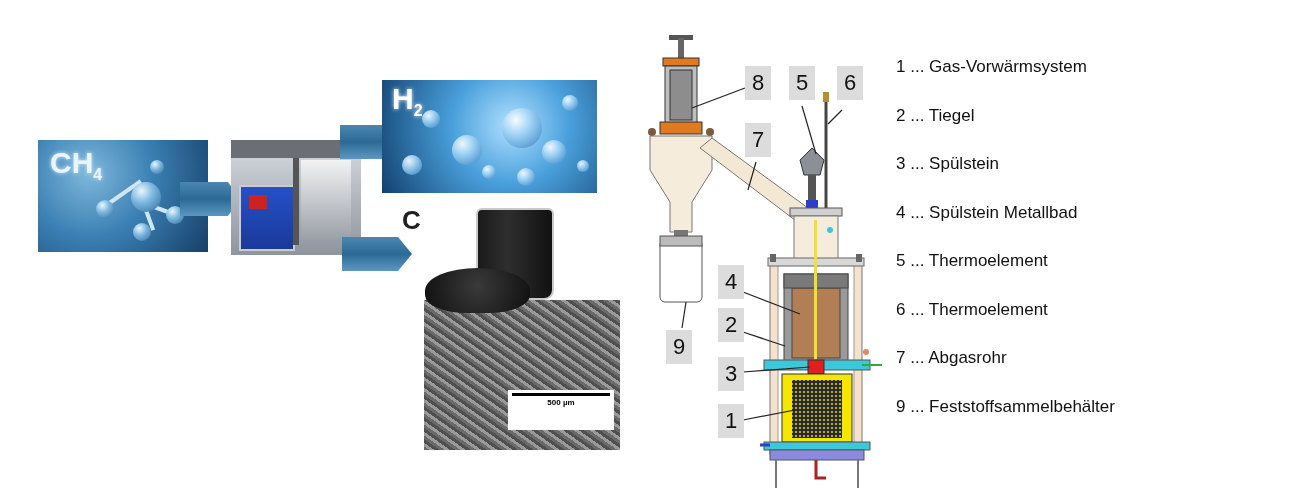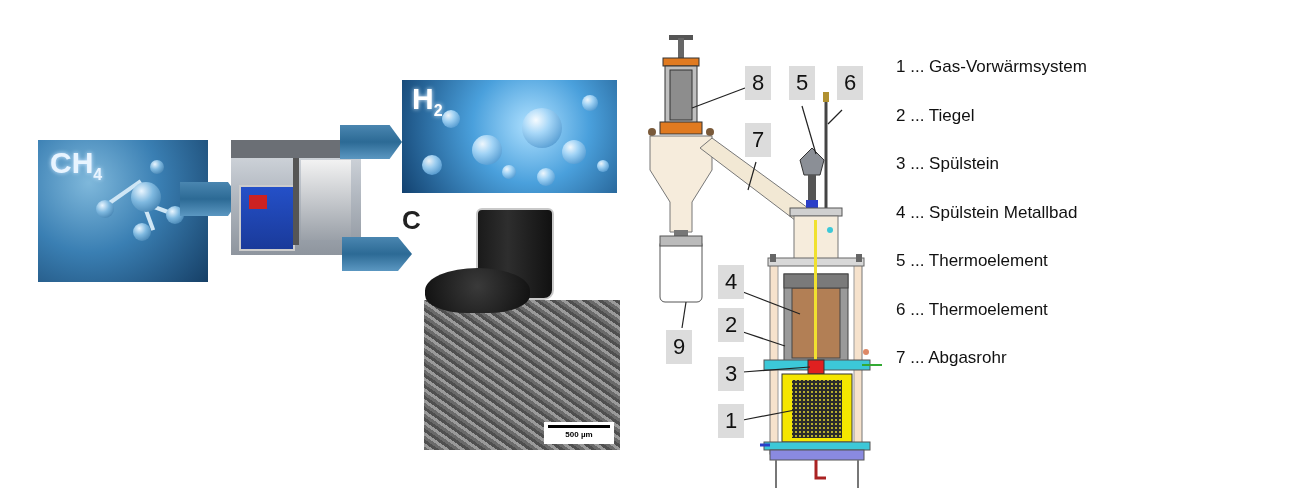--- a/index.html
+++ b/index.html
@@ -1,36 +1,36 @@
 <!DOCTYPE html>
 <html><head>
 <meta charset="utf-8">
 <style>
   html,body{margin:0;padding:0;background:#ffffff;}
   body{width:1296px;height:497px;position:relative;overflow:hidden;font-family:"Liberation Sans",sans-serif;}
   .abs{position:absolute;}
   .photo{position:absolute;overflow:hidden;}
-  .ch4{left:38px;top:140px;width:170px;height:142px;background:radial-gradient(circle at 30% 30%,#7fb8db 0%,#3a7fb3 45%,#163f66 100%);}
+  .ch4{left:38px;top:140px;width:170px;height:112px;background:radial-gradient(circle at 30% 30%,#7fb8db 0%,#3a7fb3 45%,#163f66 100%);}
   .ch4-label{left:12px;top:6px;color:#e8f4ff;font-size:30px;font-weight:bold;text-shadow:0 0 4px #cfe8ff;}
   .ch4-label sub{font-size:16px;}
   .mol{position:absolute;border-radius:50%;background:radial-gradient(circle at 35% 30%,#eaf6ff 0%,#7fb9e0 40%,#2a6a9c 100%);}
   .bond{position:absolute;background:#cfe6f5;height:4px;transform-origin:left center;}
   .machine{left:231px;top:140px;width:130px;height:115px;background:linear-gradient(180deg,#d9dde2 0%,#b8bec6 40%,#8e959e 100%);}
-  .h2{left:402px;top:80px;width:215px;height:113px;background:radial-gradient(circle at 60% 40%,#aee0ff 0%,#4aa0dc 40%,#12416f 100%);}
+  .h2{left:382px;top:80px;width:215px;height:113px;background:radial-gradient(circle at 60% 40%,#aee0ff 0%,#4aa0dc 40%,#12416f 100%);}
   .h2-label{left:10px;top:2px;color:#ffffff;font-size:30px;font-weight:bold;text-shadow:0 0 4px #dff1ff;}
   .h2-label sub{font-size:16px;}
   .bubble{position:absolute;border-radius:50%;background:radial-gradient(circle at 35% 30%,#ffffff 0%,#a9d8f8 35%,#2e7fbf 100%);opacity:.9;}
   .arrow{position:absolute;height:34px;background:linear-gradient(180deg,#4a86b0 0%,#2c6a95 50%,#5b97c1 100%);clip-path:polygon(0 0,80% 0,100% 50%,80% 100%,0 100%);}
   .c-label{left:402px;top:205px;font-size:26px;font-weight:bold;color:#222;}
   .beaker{left:476px;top:208px;width:78px;height:92px;border-radius:6px 6px 10px 10px;background:linear-gradient(90deg,#1a1a1a,#2e2e2e 40%,#111);border:2px solid #c9c9c9;box-sizing:border-box;}
   .powder{left:425px;top:268px;width:105px;height:45px;border-radius:50% 50% 40% 40%;background:radial-gradient(circle at 50% 40%,#3a3a3a,#0e0e0e);}
   .sem{left:424px;top:300px;width:196px;height:150px;background:
     repeating-linear-gradient(35deg,#6a6a6a 0 3px,#9a9a9a 3px 6px,#4f4f4f 6px 9px),
     repeating-linear-gradient(-50deg,rgba(255,255,255,.25) 0 2px,rgba(0,0,0,.2) 2px 5px);}
-  .scalebar{position:absolute;right:6px;bottom:6px;width:70px;height:22px;background:#fff;}
+  .scalebar{position:absolute;right:6px;bottom:20px;width:70px;height:40px;background:#fff;padding-left:36px;}
   .scalebar .bar{position:absolute;left:4px;right:4px;top:3px;height:3px;background:#000;}
   .scalebar .txt{position:absolute;left:0;right:0;top:8px;text-align:center;font-size:8px;font-weight:bold;color:#000;}
   .num{position:absolute;background:#dcdcdc;color:#111;font-size:22px;width:26px;height:34px;line-height:34px;text-align:center;}
   .legend{position:absolute;left:896px;top:52px;}
   .legend-item{height:48.5px;font-size:17px;color:#111;line-height:30px;white-space:nowrap;}
 </style>
 </head>
 <body>
 
 <div class="photo ch4">
@@ -166,13 +166,14 @@
 <div class="num" style="left:666px;top:330px;">9</div>
 
 <div class="legend">
   <div class="legend-item"><span>1</span> <span>...</span> <span>Gas-Vorwärmsystem</span></div>
   <div class="legend-item"><span>2</span> <span>...</span> <span>Tiegel</span></div>
   <div class="legend-item"><span>3</span> <span>...</span> <span>Spülstein</span></div>
   <div class="legend-item"><span>4</span> <span>...</span> <span>Spülstein Metallbad</span></div>
   <div class="legend-item"><span>5</span> <span>...</span> <span>Thermoelement</span></div>
   <div class="legend-item"><span>6</span> <span>...</span> <span>Thermoelement</span></div>
   <div class="legend-item"><span>7</span> <span>...</span> <span>Abgasrohr</span></div>
+  <div class="legend-item"><span>9</span> <span>...</span> <span>Feststoffsammelbehälter</span></div>
 </div>
 
 </body></html>

